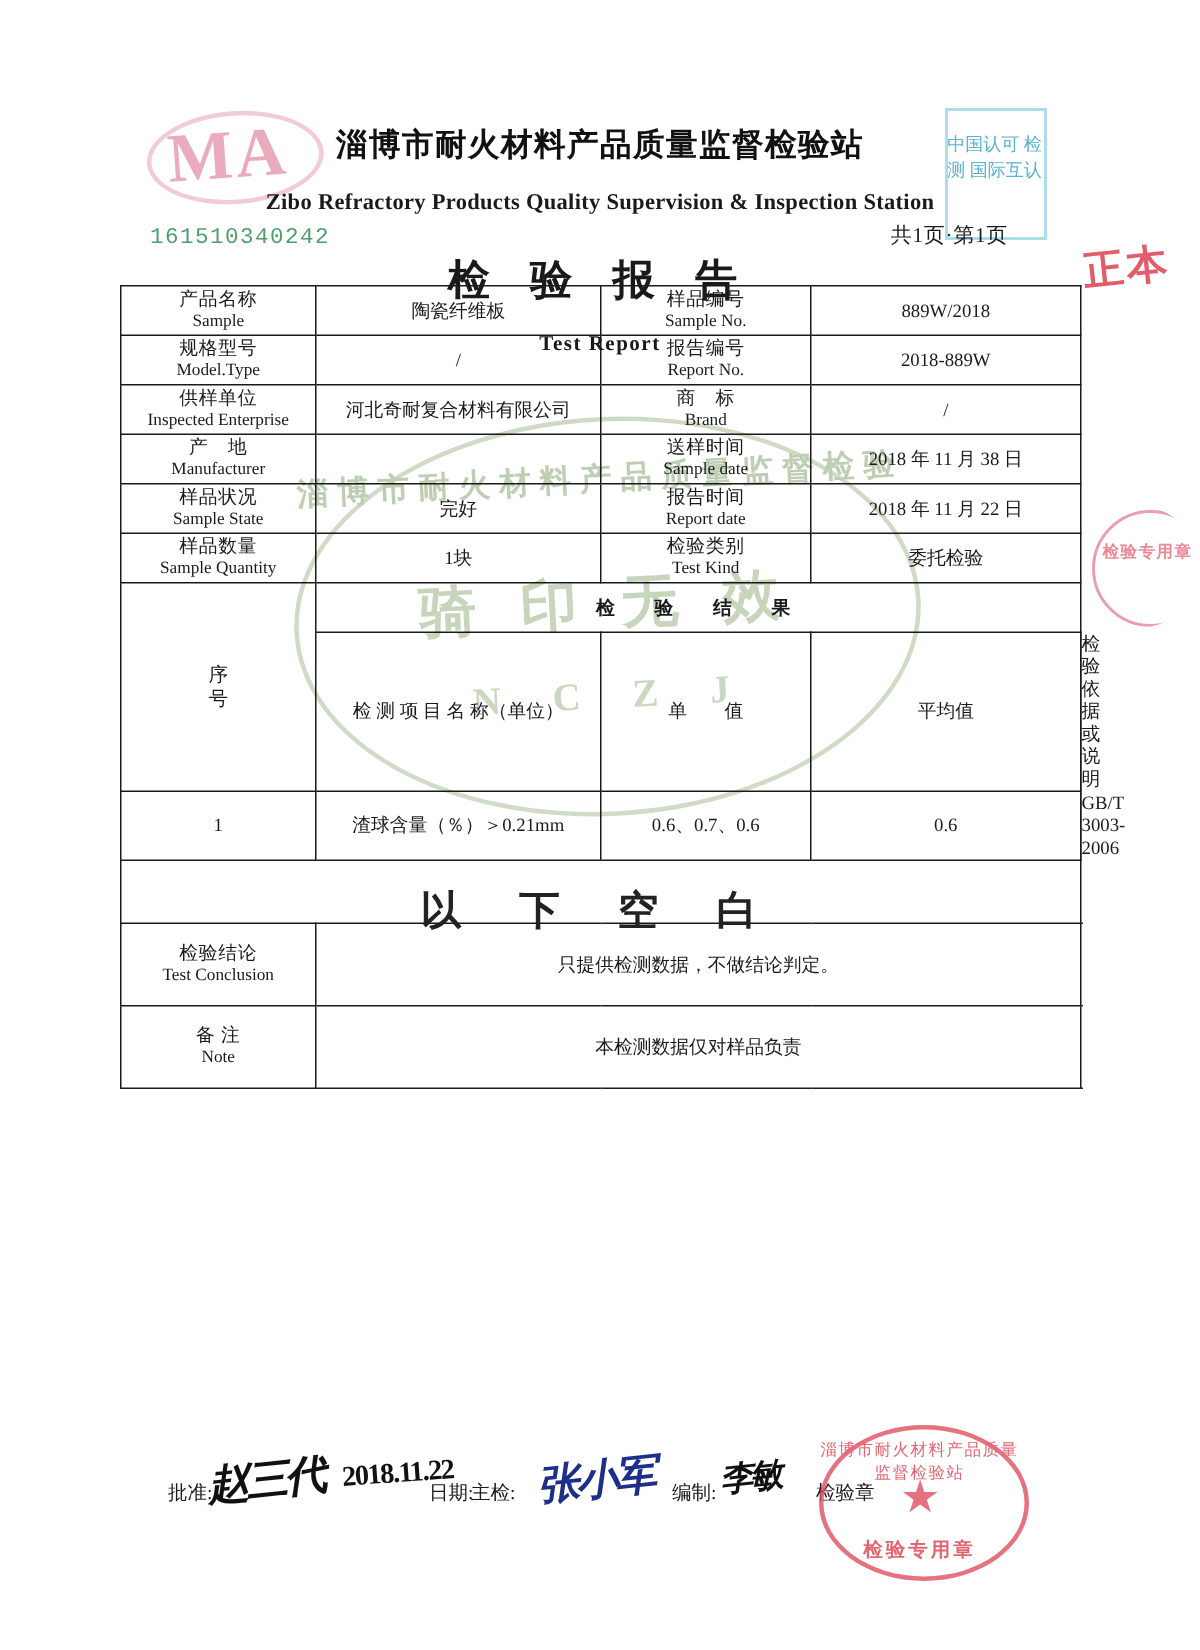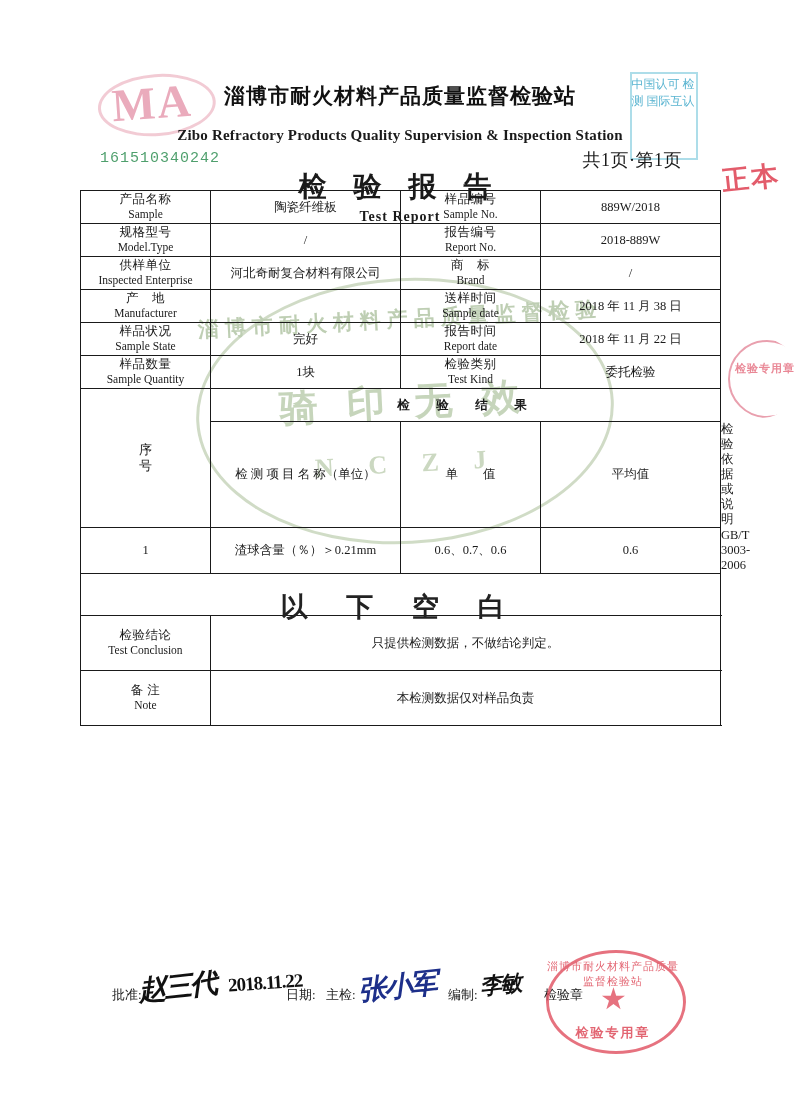--- a/index.html
+++ b/index.html
@@ -72,21 +72,21 @@
   }
   .cn-badge .cn-box {
     position: absolute;
     left: 0; top: 0;
     width: 64px; height: 84px;
     border: 2px solid #7fc9dd;
     opacity: .75;
   }
   .cn-badge .cn-lines {
     position: relative;
-    padding-top: 4px;
+    padding-top: 16px;
   }
 
   .zhengben {
     position: absolute;
     left: 722px; top: 160px;
     font-size: 27px;
     font-weight: bold;
     color: #e04b5c;
     letter-spacing: 2px;
     opacity: .9;
@@ -210,26 +210,26 @@
   .report-cn {
     font-size: 28px;
     font-weight: bold;
     letter-spacing: 10px;
     margin-top: 24px;
   }
   .report-en {
     font-size: 14px;
     font-weight: bold;
     letter-spacing: 1px;
-    margin-top: 3px;
+    margin-top: 16px;
   }
   .page-count {
     position: absolute;
-    right: 118px; top: 66px;
-    font-size: 18px;
+    right: 128px; top: 66px;
+    font-size: 14px;
     letter-spacing: .5px;
   }
 
   
   table.doc {
     position: absolute;
     left: 80px; top: 190px;
     width: 640px;
     border-collapse: collapse;
     table-layout: fixed;
@@ -472,21 +472,21 @@
     </tbody>
   </table>
 
   <div class="sign-row">
     <div class="sign-item" style="left:32px;">批准:</div>
     <div class="sig-ink" style="left:58px; top:-10px;">赵三代</div>
 
     <div class="sign-item" style="left:206px;">日期:</div>
     <div class="sig-date" style="left:148px; top:-6px;">2018.11.22</div>
 
-    <div class="sign-item" style="left:246px;">主检:</div>
+    <div class="sign-item" style="left:234px;">主检:</div>
     <div class="sig-ink blue" style="left:278px; top:-10px;">张小军</div>
 
     <div class="sign-item" style="left:368px;">编制:</div>
     <div class="sig-ink" style="left:400px; top:-8px; font-size:22px;">李敏</div>
 
     <div class="sign-item" style="left:464px;">检验章</div>
   </div>
 
   <div class="stamp red-seal">
     <div class="rs-ring"></div>

